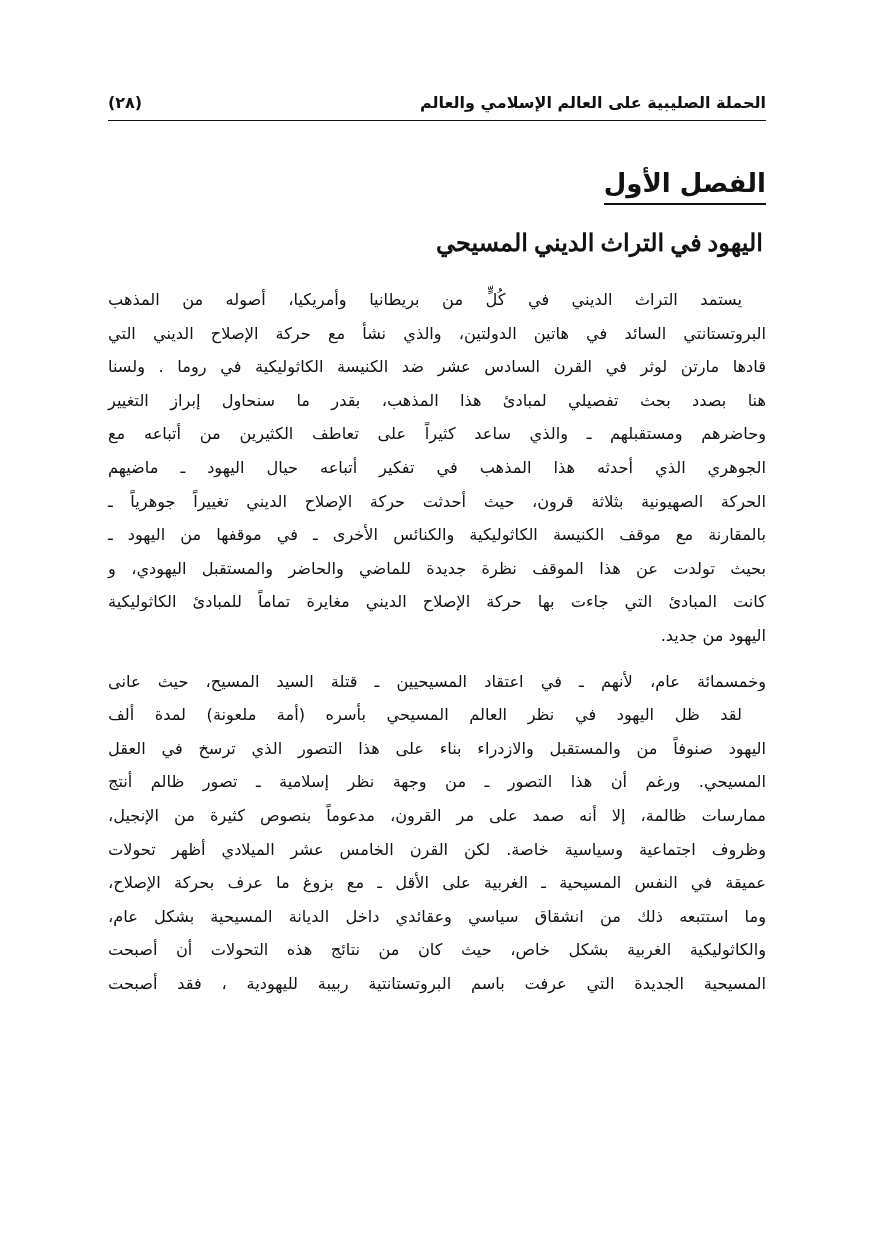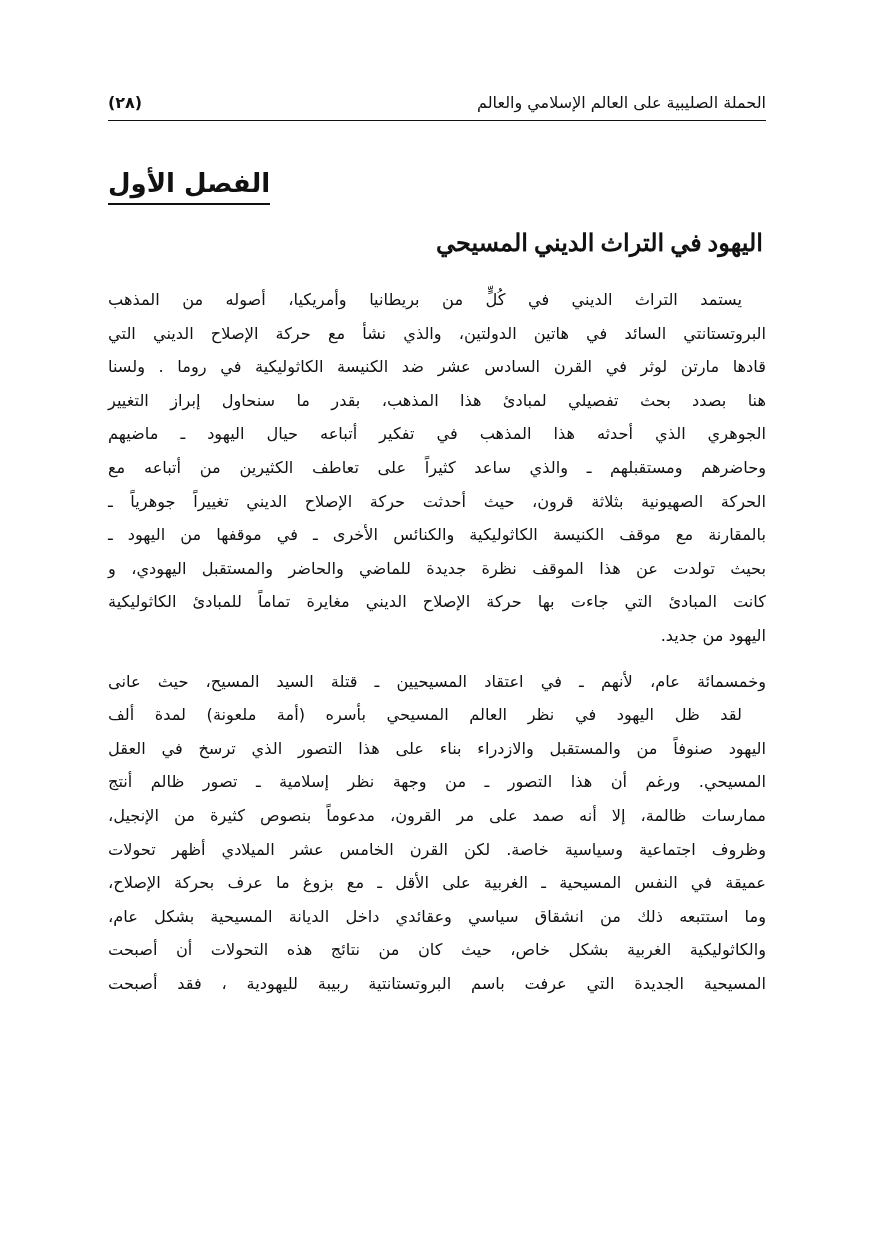--- a/index.html
+++ b/index.html
@@ -28,34 +28,34 @@
       left: 0;
       right: 0;
       height: 28px;
       display: flex;
       justify-content: space-between;
       align-items: center;
       border-bottom: 1.5px solid #111;
       padding-bottom: 4px;
     }
     .running-title {
-      font-weight: normal;
+      font-weight: bold;
       font-size: 16px;
     }
     .page-number {
       font-weight: bold;
       font-size: 16px;
       direction: rtl;
     }
     .chapter-title {
       position: absolute;
       top: 168px;
       left: 0;
-      right: 12px;
-      text-align: left;
+      right: 0;
+      text-align: right;
     }
     .chapter-title span {
       display: inline-block;
       font-weight: bold;
       font-size: 26px;
       padding-bottom: 4px;
       border-bottom: 2.5px solid #111;
       line-height: 1.2;
     }
     .section-heading {
@@ -109,22 +109,22 @@
   </div>
 
   <div class="section-heading">اليهود في التراث الديني المسيحي</div>
 
   <div class="body-text">
     <div class="paragraph">
       <span class="line indent">يستمد التراث الديني في كُلٍّ من بريطانيا وأمريكيا، أصوله من المذهب</span>
       <span class="line">البروتستانتي السائد في هاتين الدولتين، والذي نشأ مع حركة الإصلاح الديني التي</span>
       <span class="line">قادها مارتن لوثر في القرن السادس عشر ضد الكنيسة الكاثوليكية في روما . ولسنا</span>
       <span class="line">هنا بصدد بحث تفصيلي لمبادئ هذا المذهب، بقدر ما سنحاول إبراز التغيير</span>
+      <span class="line">وحاضرهم ومستقبلهم ـ والذي ساعد كثيراً على تعاطف الكثيرين من أتباعه مع</span>
       <span class="line">الجوهري الذي أحدثه هذا المذهب في تفكير أتباعه حيال اليهود  ـ ماضيهم</span>
-      <span class="line">وحاضرهم ومستقبلهم ـ والذي ساعد كثيراً على تعاطف الكثيرين من أتباعه مع</span>
       <span class="line">الحركة الصهيونية بثلاثة قرون، حيث أحدثت حركة الإصلاح الديني تغييراً جوهرياً ـ</span>
       <span class="line">بالمقارنة مع موقف الكنيسة الكاثوليكية والكنائس الأخرى ـ في موقفها من اليهود ـ</span>
       <span class="line">بحيث تولدت عن هذا الموقف نظرة جديدة للماضي والحاضر والمستقبل اليهودي، و</span>
       <span class="line">كانت المبادئ التي جاءت بها حركة الإصلاح الديني مغايرة تماماً للمبادئ الكاثوليكية</span>
       <span class="line last">اليهود من جديد.</span>
     </div>
     <div class="para-gap"></div>
     <div class="paragraph">
       <span class="line">وخمسمائة عام، لأنهم ـ في اعتقاد المسيحيين ـ قتلة السيد المسيح، حيث عانى</span>
       <span class="line indent">لقد ظل اليهود في نظر العالم المسيحي بأسره (أمة ملعونة) لمدة ألف</span>

